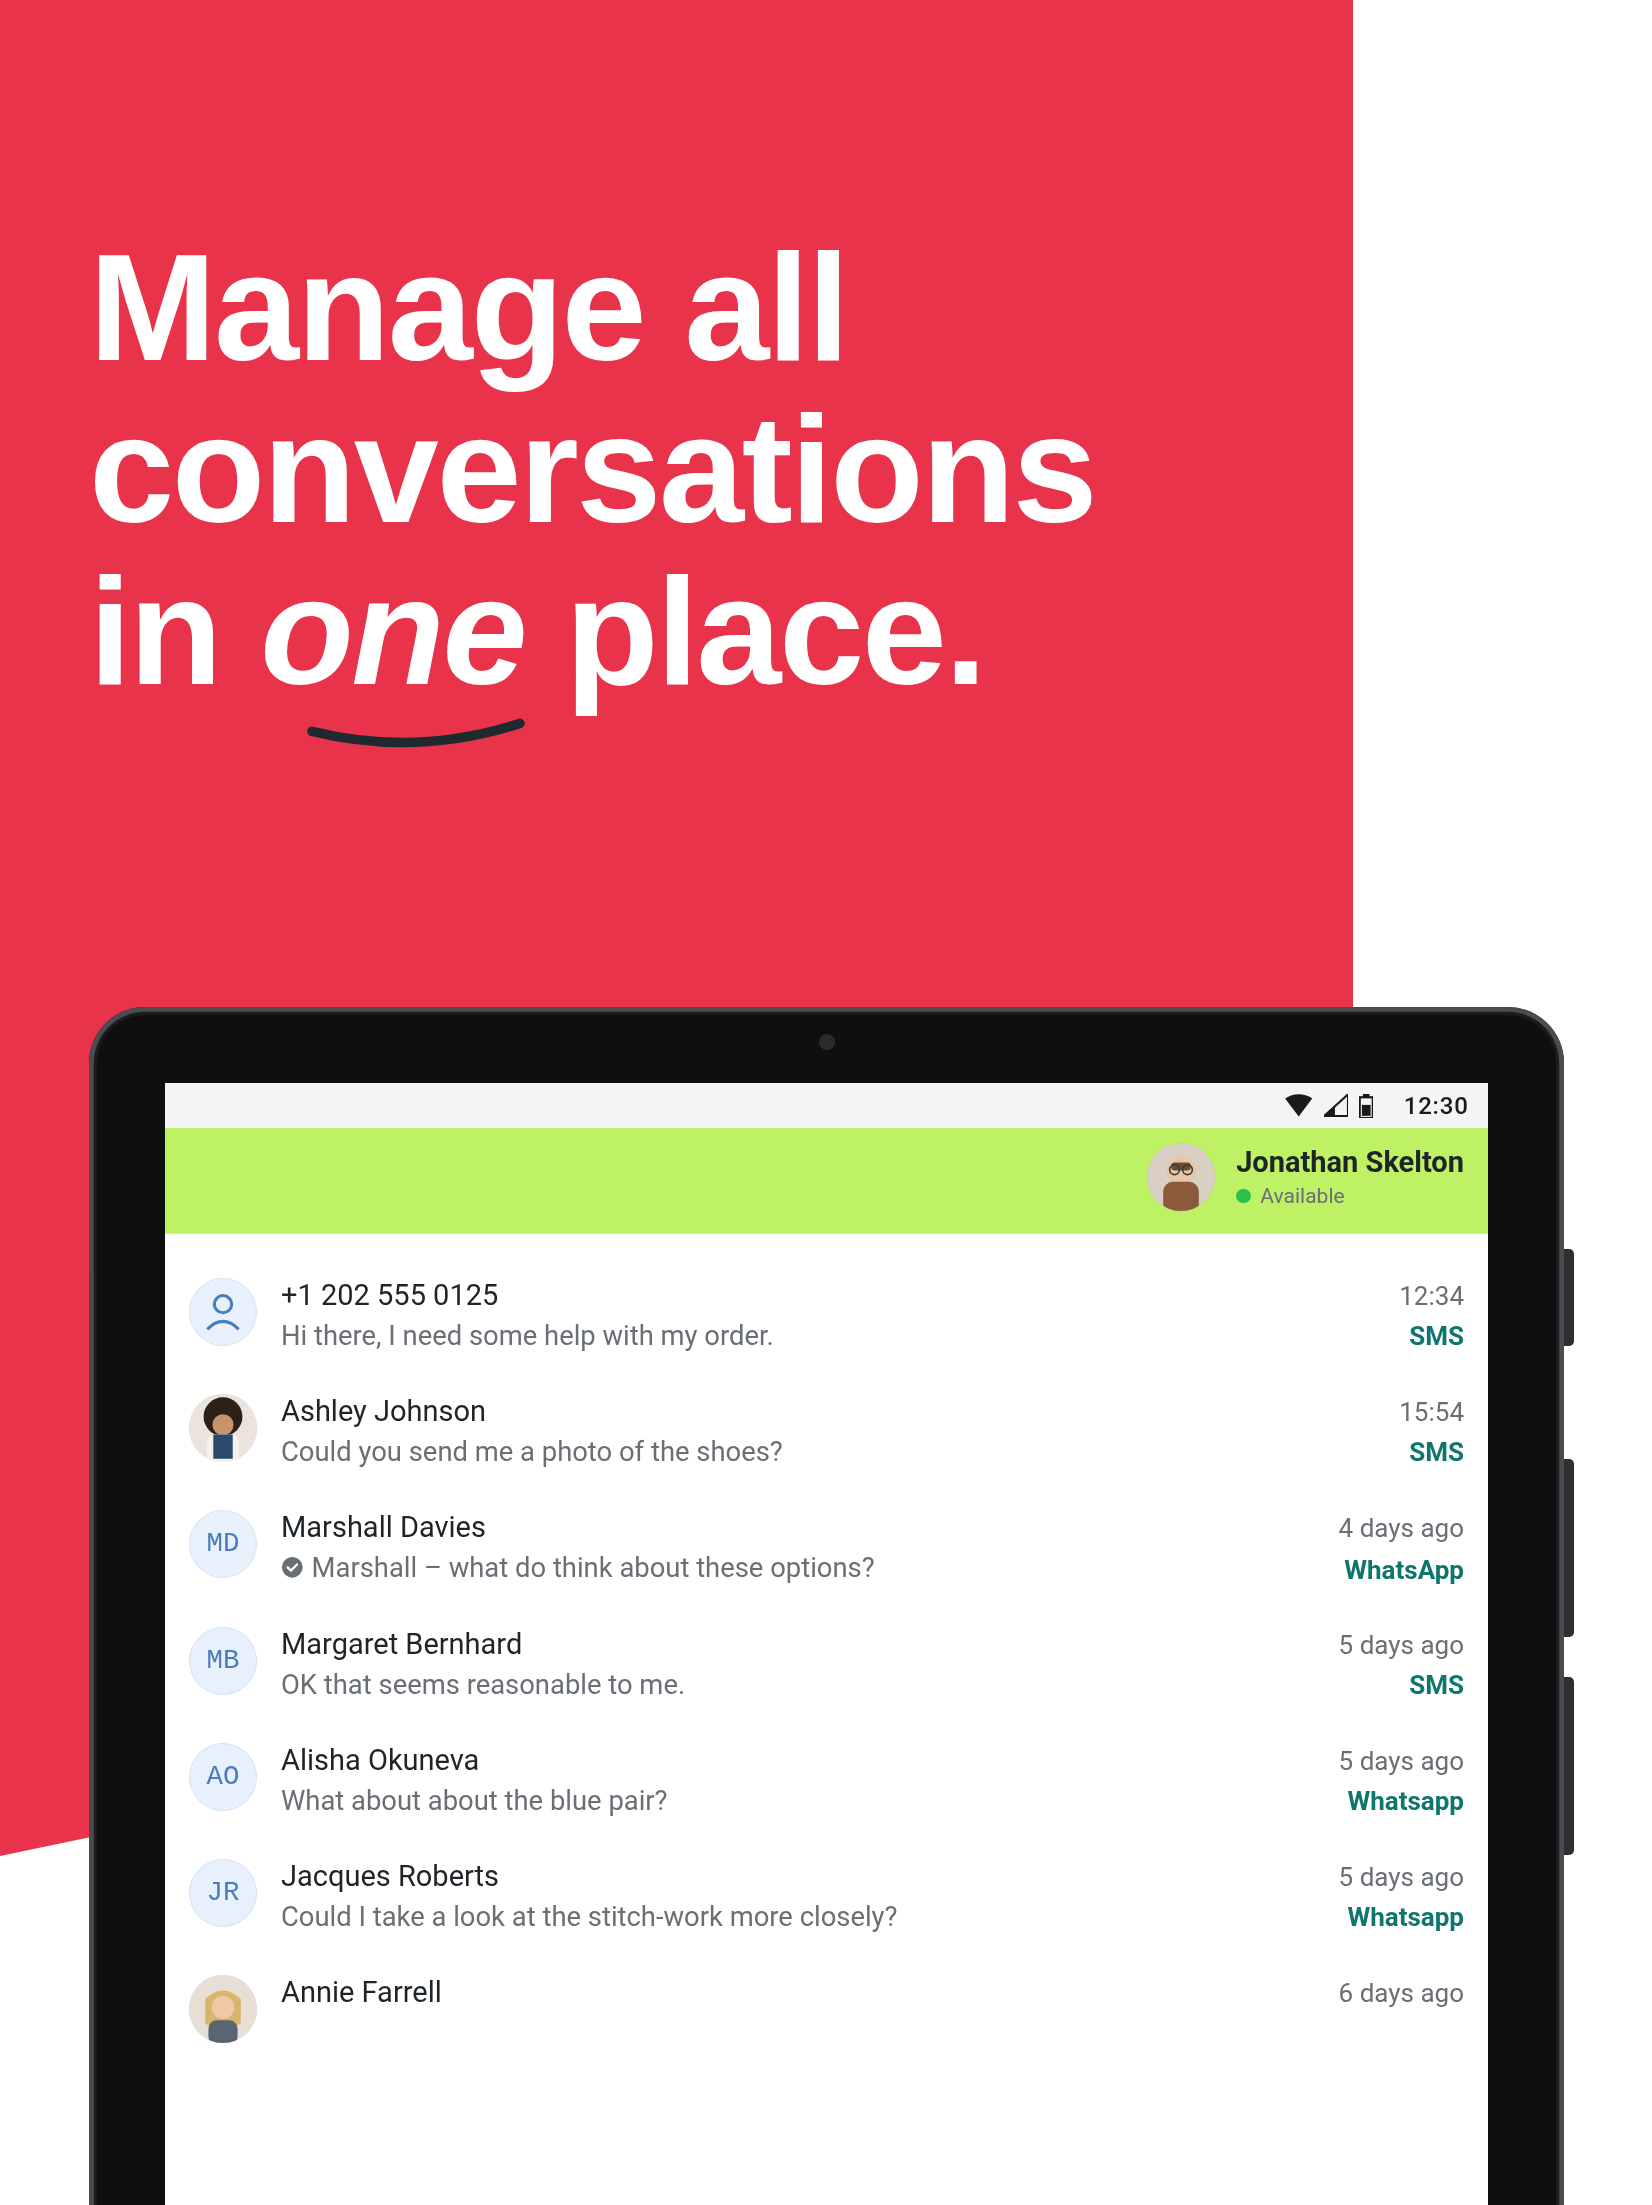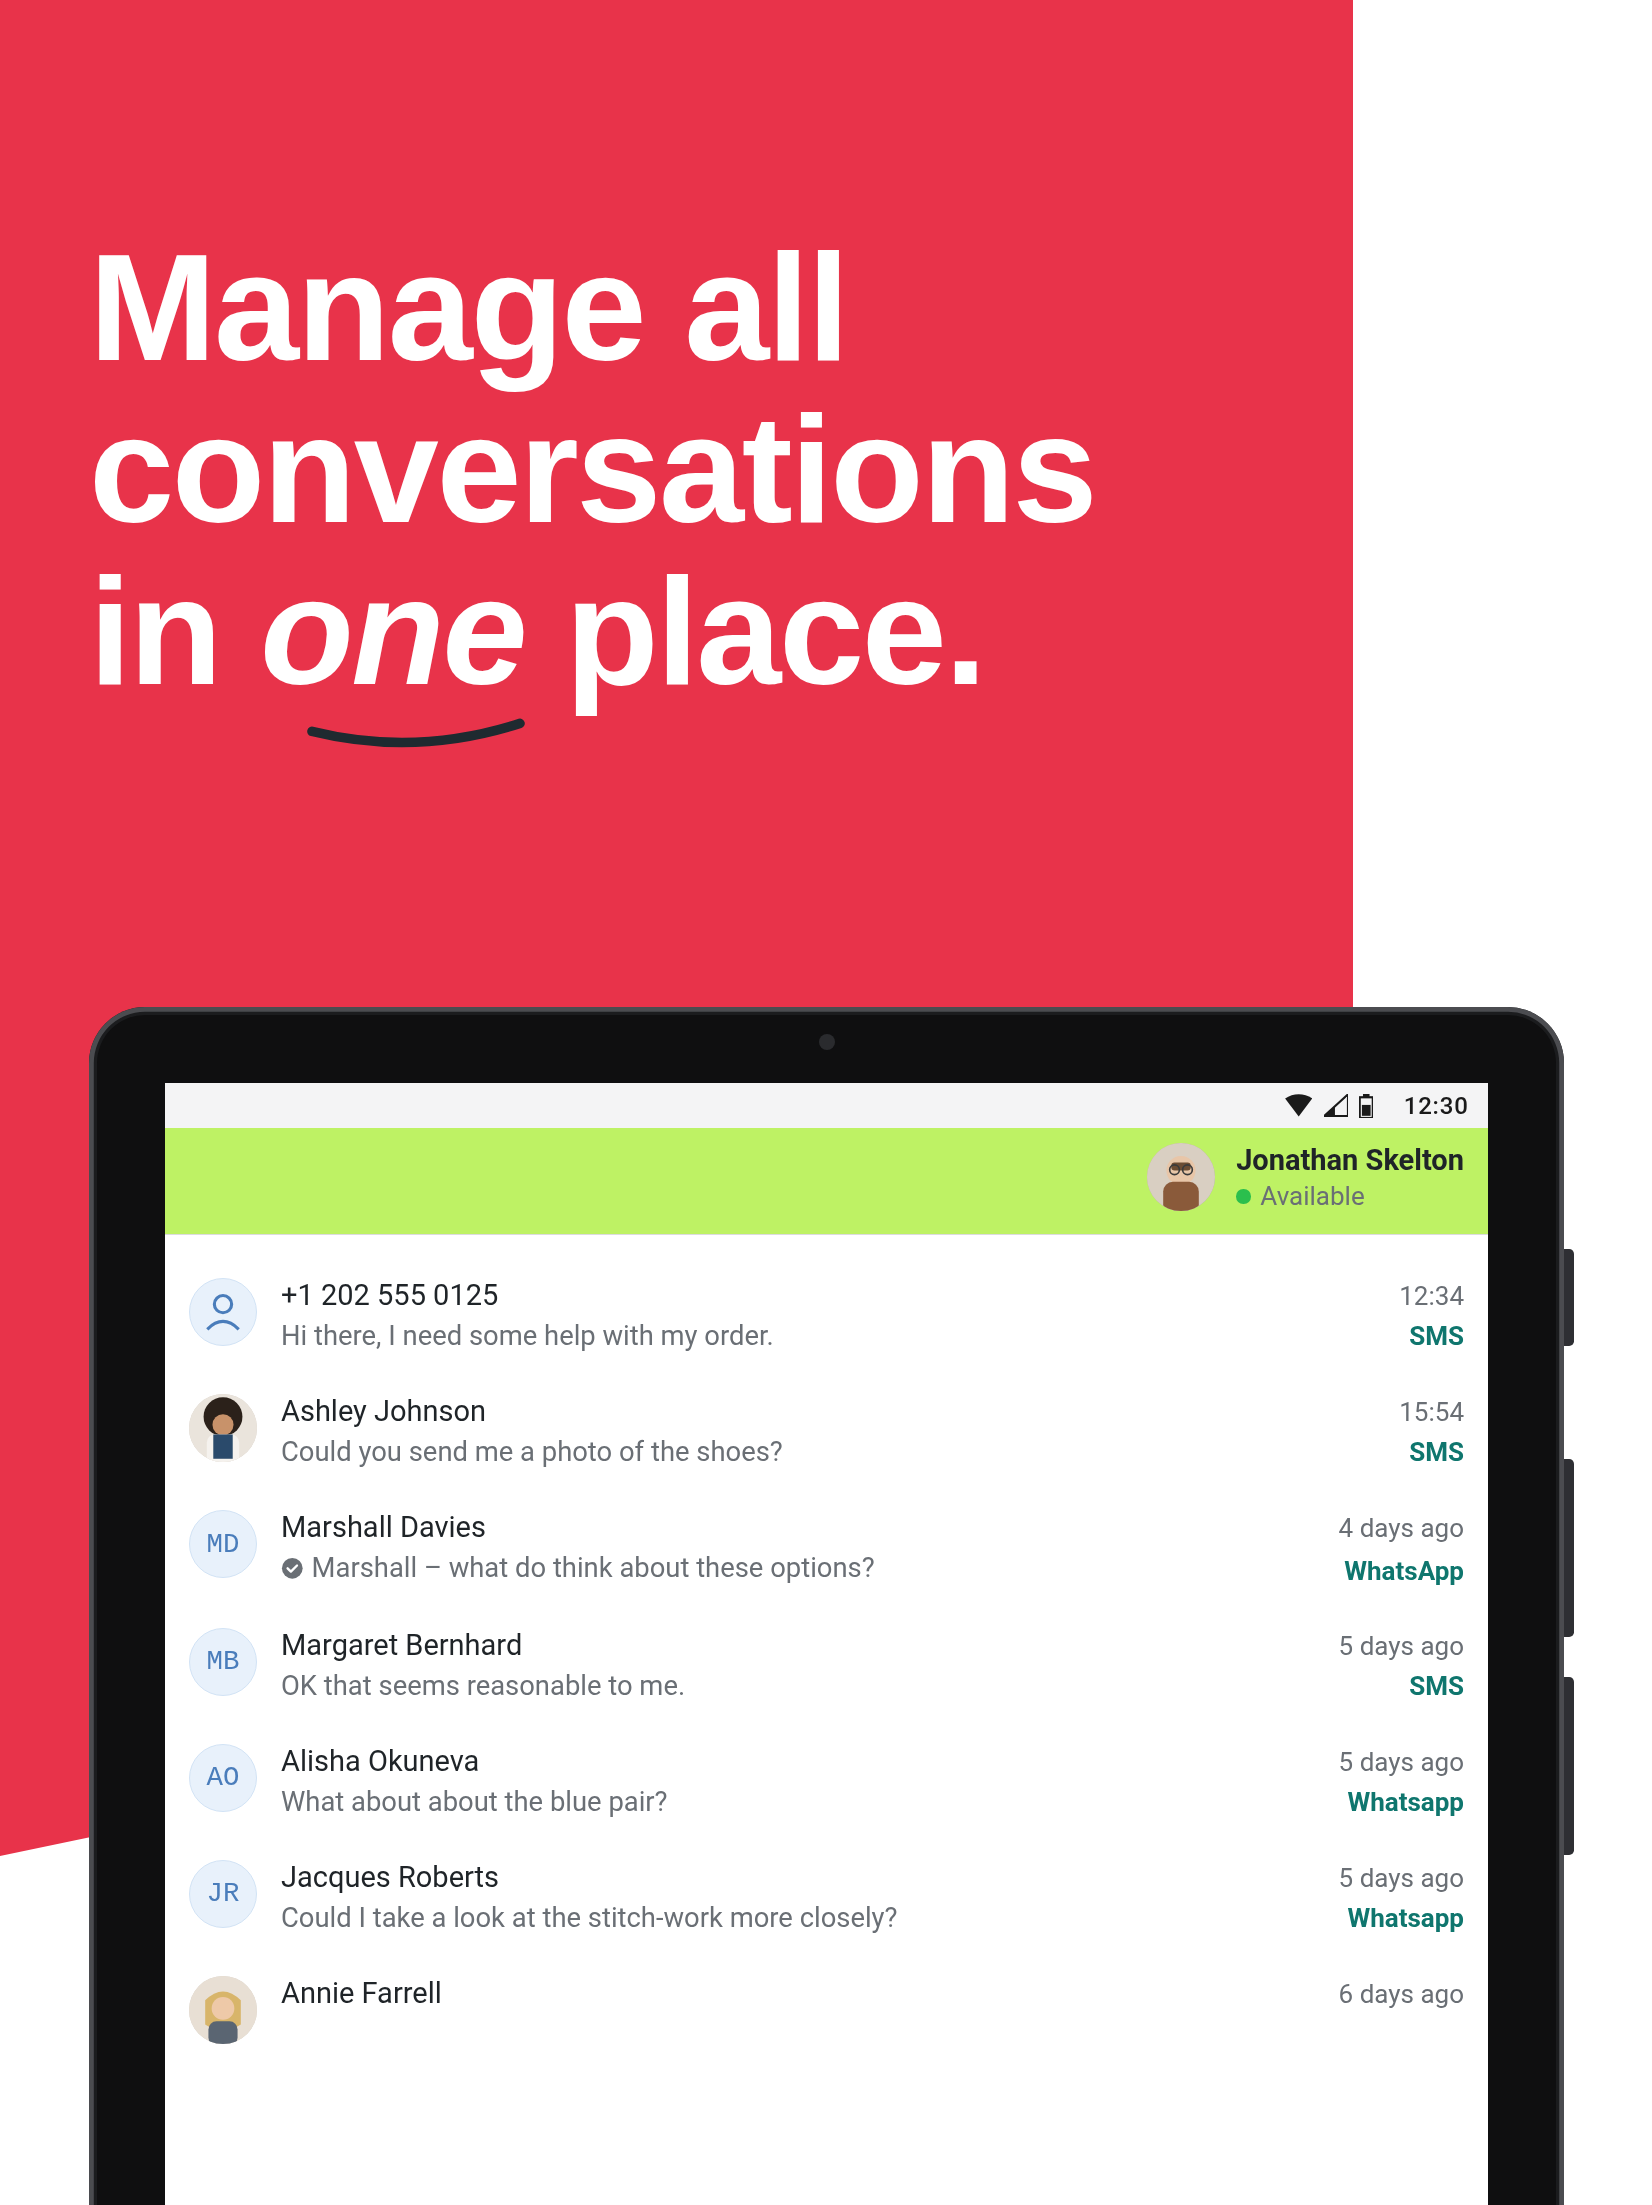--- a/index.html
+++ b/index.html
@@ -116,21 +116,21 @@
     width: 68px; height: 68px; border-radius: 50%;
     background: linear-gradient(135deg,#c9b79a,#9aa3a8);
     position: relative;
     overflow: hidden;
     flex-shrink: 0;
   }
   .profile-avatar svg { width: 100%; height: 100%; }
   .profile-name { font-size: 29px; font-weight: 700; color: #1f2428; }
   .profile-status { display: flex; align-items: center; gap: 9.7px; margin-top: 4.8px; }
   .status-dot { width: 14.5px; height: 14.5px; border-radius: 50%; background: #2bbf4d; }
-  .status-text { font-size: 26px; color: #6a6f75; }
+  .status-text { font-size: 21px; color: #6a6f75; }
   
   .conv-list { padding: 22.6px 24px 0 24px; background: #fff; }
   .conv-item {
     display: flex;
     align-items: flex-start;
     gap: 24px;
     padding: 21px 0 21px 0;
   }
   .conv-avatar {
     width: 68px; height: 68px; border-radius: 50%;

